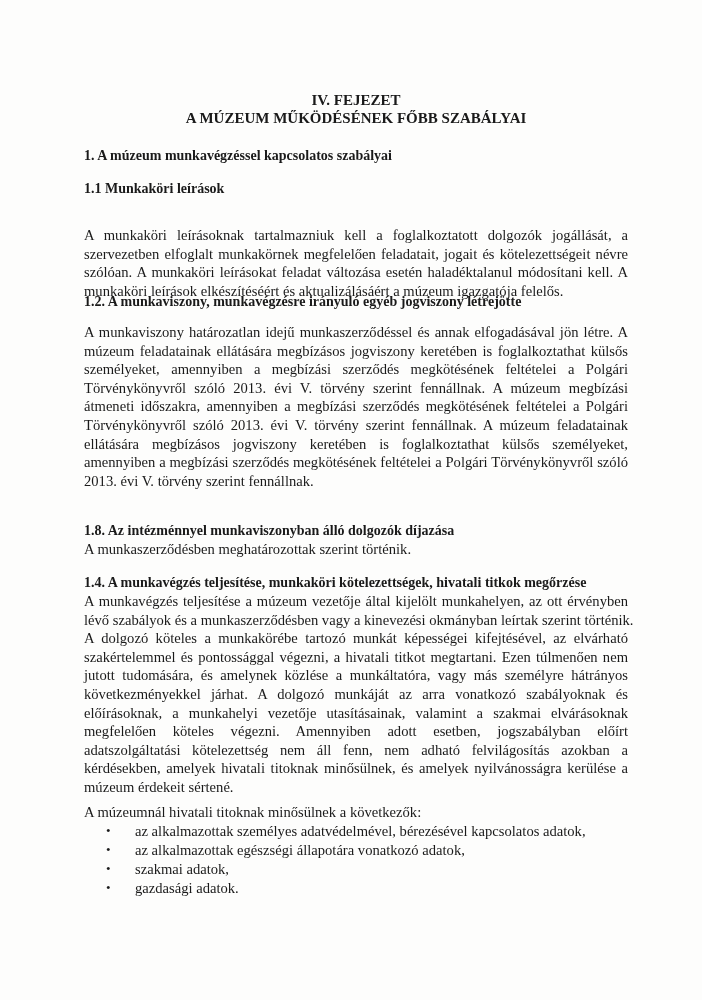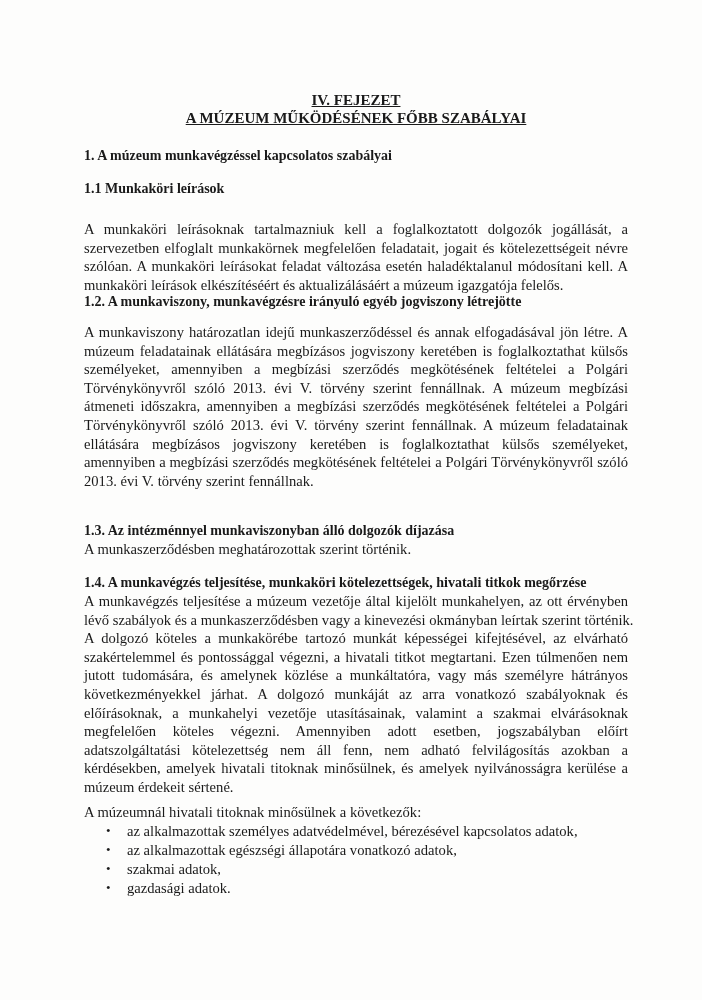--- a/index.html
+++ b/index.html
@@ -4,70 +4,70 @@
 <style>
   html, body { margin: 0; padding: 0; }
   body {
     width: 702px; height: 1000px; background: #fdfdfc;
     font-family: "Liberation Serif", serif; color: #1a1a1a;
     position: relative; overflow: hidden;
   }
   .page { position: absolute; left: 84px; top: 0; width: 544px; }
   .chapter {
     position: absolute; left: 0; width: 544px; top: 91px;
-    text-align: center; font-weight: bold; font-size: 15px; line-height: 18px; text-decoration: underline;
+    text-align: center; font-weight: bold; font-size: 15px; line-height: 18px;
   }
   .h { position: absolute; left: 0; font-weight: bold; font-size: 14px; line-height: 18px; white-space: nowrap; }
   .p {
     position: absolute; left: 0; width: 544px; font-size: 14.6px; line-height: 18.6px;
     text-align: justify;
   }
   .p .ln { display: block; text-align: justify; text-align-last: justify; height: 18.6px; white-space: nowrap; }
   .p .ln.last { text-align-last: left; }
   .list { position: absolute; left: 0; top: 0; }
   .li { position: absolute; left: 0; font-size: 14.6px; line-height: 18px; white-space: nowrap; }
   .li .bullet { position: absolute; left: 22px; font-size: 13px; }
-  .li .txt { position: absolute; left: 43px; text-align: center; }
+  .li .txt { position: absolute; left: 51px; text-align: center; }
 </style>
 </head>
 <body>
 
 <div class="page">
 
   <div class="chapter">
     <div>IV. FEJEZET</div>
     <div>A MÚZEUM MŰKÖDÉSÉNEK FŐBB SZABÁLYAI</div>
   </div>
 
   <div class="h" style="top:147px">1. A múzeum munkavégzéssel kapcsolatos szabályai</div>
 
   <div class="h" style="top:180px">1.1 Munkaköri leírások</div>
 
-  <div class="p" style="top:220px">
+  <div class="p" style="top:226px">
     <span class="ln">A munkaköri leírásoknak tartalmazniuk kell a foglalkoztatott dolgozók jogállását, a</span>
     <span class="ln">szervezetben elfoglalt munkakörnek megfelelően feladatait, jogait és kötelezettségeit névre</span>
     <span class="ln">szólóan. A munkaköri leírásokat feladat változása esetén haladéktalanul módosítani kell. A</span>
     <span class="ln last">munkaköri leírások elkészítéséért és aktualizálásáért a múzeum igazgatója felelős.</span>
   </div>
 
   <div class="h" style="top:293px">1.2. A munkaviszony, munkavégzésre irányuló egyéb jogviszony létrejötte</div>
 
   <div class="p" style="top:323px">
     <span class="ln">A munkaviszony határozatlan idejű munkaszerződéssel és annak elfogadásával jön létre. A</span>
     <span class="ln">múzeum feladatainak ellátására megbízásos jogviszony keretében is foglalkoztathat külsős</span>
     <span class="ln">személyeket, amennyiben a megbízási szerződés megkötésének feltételei a Polgári</span>
     <span class="ln">Törvénykönyvről szóló 2013. évi V. törvény szerint fennállnak. A múzeum megbízási</span>
     <span class="ln">átmeneti időszakra, amennyiben a megbízási szerződés megkötésének feltételei a Polgári</span>
     <span class="ln">Törvénykönyvről szóló 2013. évi V. törvény szerint fennállnak. A múzeum feladatainak</span>
     <span class="ln">ellátására megbízásos jogviszony keretében is foglalkoztathat külsős személyeket,</span>
     <span class="ln">amennyiben a megbízási szerződés megkötésének feltételei a Polgári Törvénykönyvről szóló</span>
     <span class="ln last">2013. évi V. törvény szerint fennállnak.</span>
   </div>
 
-  <div class="h" style="top:522px">1.3. Az intézménnyel munkaviszonyban álló dolgozók díjazása</div>
+  <div class="h" style="top:522px">1.8. Az intézménnyel munkaviszonyban álló dolgozók díjazása</div>
   <div class="p" style="top:540px">
     <span class="ln last">A munkaszerződésben meghatározottak szerint történik.</span>
   </div>
 
   <div class="h" style="top:574px">1.4. A munkavégzés teljesítése, munkaköri kötelezettségek, hivatali titkok megőrzése</div>
 
   <div class="p" style="top:592px">
     <span class="ln">A munkavégzés teljesítése a múzeum vezetője által kijelölt munkahelyen, az ott érvényben</span>
     <span class="ln">lévő szabályok és a munkaszerződésben vagy a kinevezési okmányban leírtak szerint történik.</span>
     <span class="ln">A dolgozó köteles a munkakörébe tartozó munkát képességei kifejtésével, az elvárható</span>

